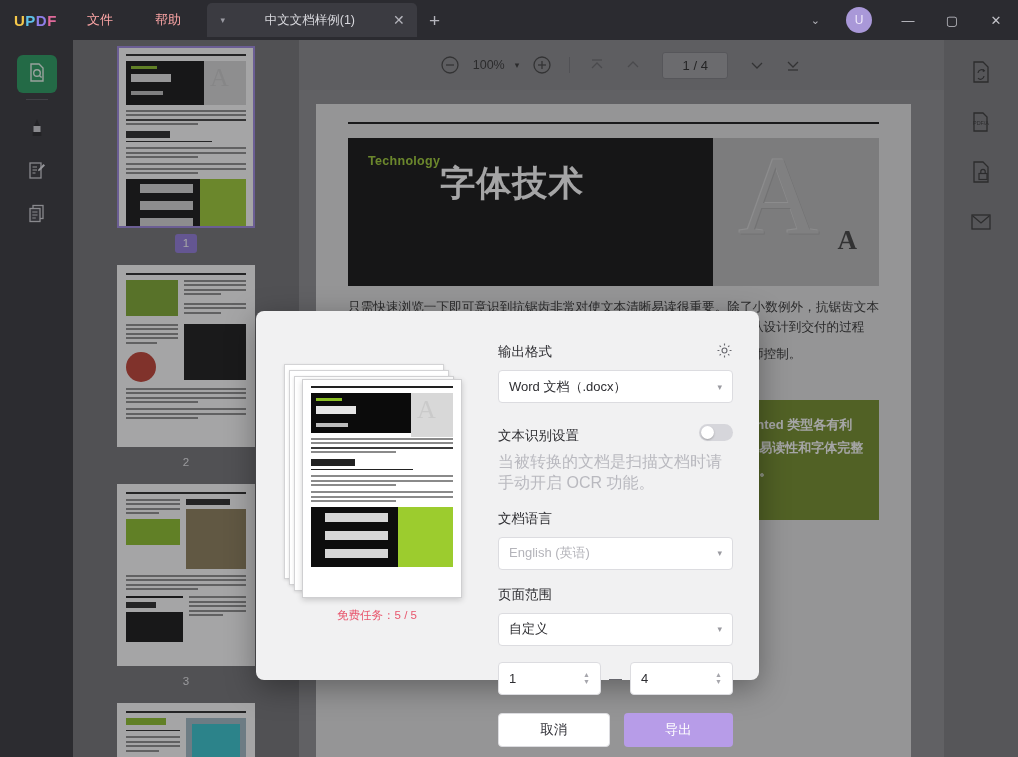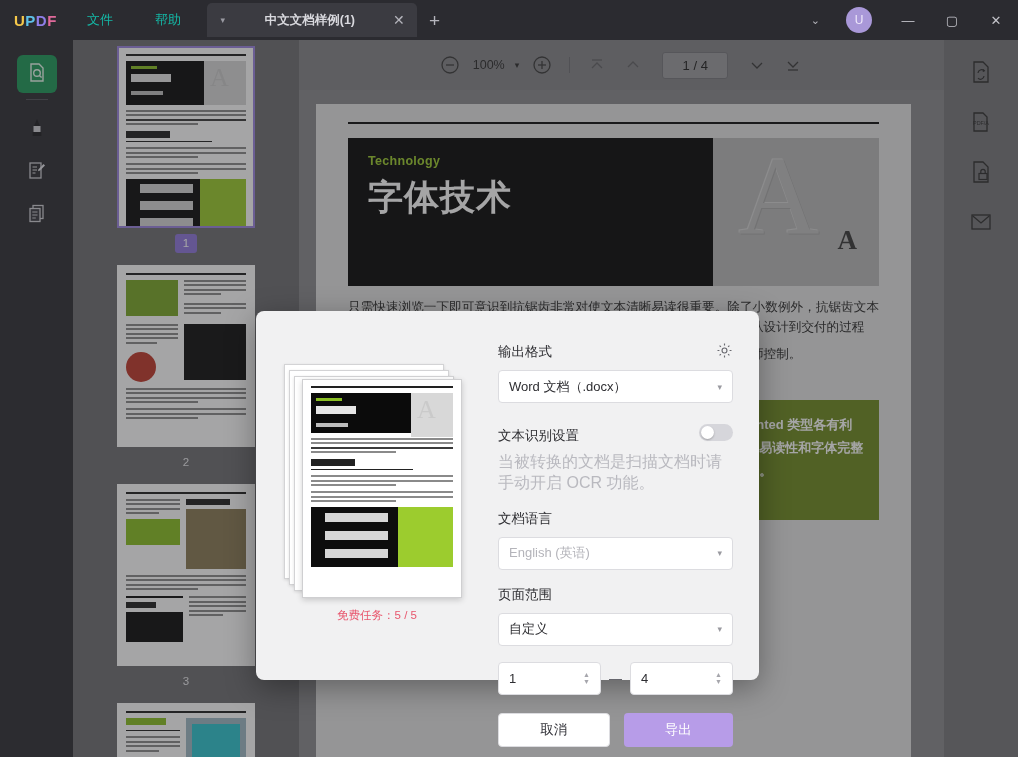--- a/index.html
+++ b/index.html
@@ -17,35 +17,35 @@
     display: flex; align-items: center;
   }
   .logo {
     margin-left: 14px; font-size: 15px; font-weight: bold; letter-spacing: .5px;
   }
   .logo .u { color: #f5c84a; }
   .logo .p { color: #5ec1e8; }
   .logo .d { color: #8f7ee8; }
   .logo .f { color: #e06a9a; }
   .menu-item {
-    color: #14b8a6; font-size: 13px; padding: 6px 12px; margin-left: 18px;
+    color: #fca5a5; font-size: 13px; padding: 6px 12px; margin-left: 18px;
     cursor: default;
   }
   .tab {
     margin-left: 14px; height: 34px; min-width: 210px;
     background: #3b3b41; border-radius: 5px 5px 0 0;
     display: flex; align-items: center; padding: 0 8px;
     position: relative;
   }
   .tab-caret {
     width: 16px; color: #9a9aa2; font-size: 9px; text-align: center;
   }
   .tab-title {
     flex: 1; text-align: center; color: #d9d9de; font-size: 12.5px;
-    white-space: nowrap; overflow: hidden; font-weight: bold;
+    white-space: nowrap; overflow: hidden;
   }
   .tab-close {
     width: 20px; text-align: center; color: #b5b5bc; font-size: 14px; cursor: pointer;
   }
   .tab-new {
     color: #b5b5bc; font-size: 19px; margin-left: 12px; cursor: pointer;
     line-height: 1;
   }
   .titlebar-right {
     margin-left: auto; display: flex; align-items: center; height: 40px;
@@ -152,21 +152,21 @@
   .page {
     position: absolute; left: 17px; top: 14px; width: 595px; height: 770px;
     background: #e3e3e3; padding: 18px 32px;
   }
   .page .toprule { height: 2px; background: #111; margin-bottom: 14px; }
   .hero {
     height: 148px; display: flex; margin-bottom: 12px;
   }
   .hero .left {
     flex: 1.95; background: #0a0a0a; padding: 16px 20px;
-    display: flex; flex-direction: column;
+    display: flex; flex-direction: row;
   }
   .hero .kicker { color: #9ccc2e; font-size: 12.5px; font-weight: bold; letter-spacing:.3px;}
   .hero .title {
     color: #fff; font-size: 35px; font-weight: bold; margin-top: 6px; letter-spacing: 1px;
   }
   .hero .subtitle { color: #dcdcdc; font-size: 16.5px; margin-top: auto; }
   .hero .right { flex: 1; background: #b9b9b9; position: relative; overflow: hidden; }
   .hero .right .bigA {
     position: absolute; left: 26px; top: -6px; font-size: 112px;
     font-family: "Liberation Serif", serif; color: #c0c0c0;

